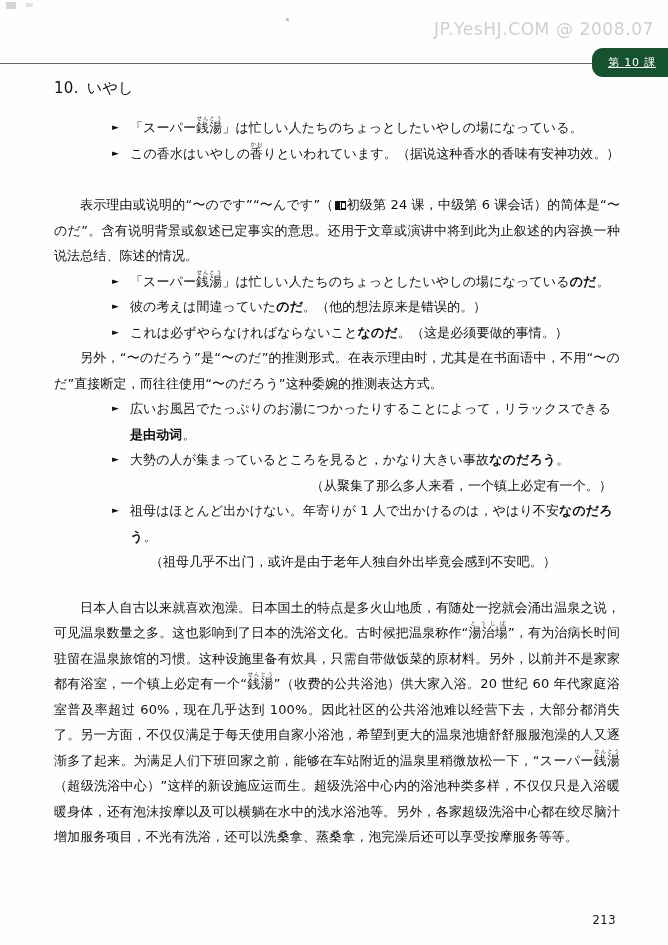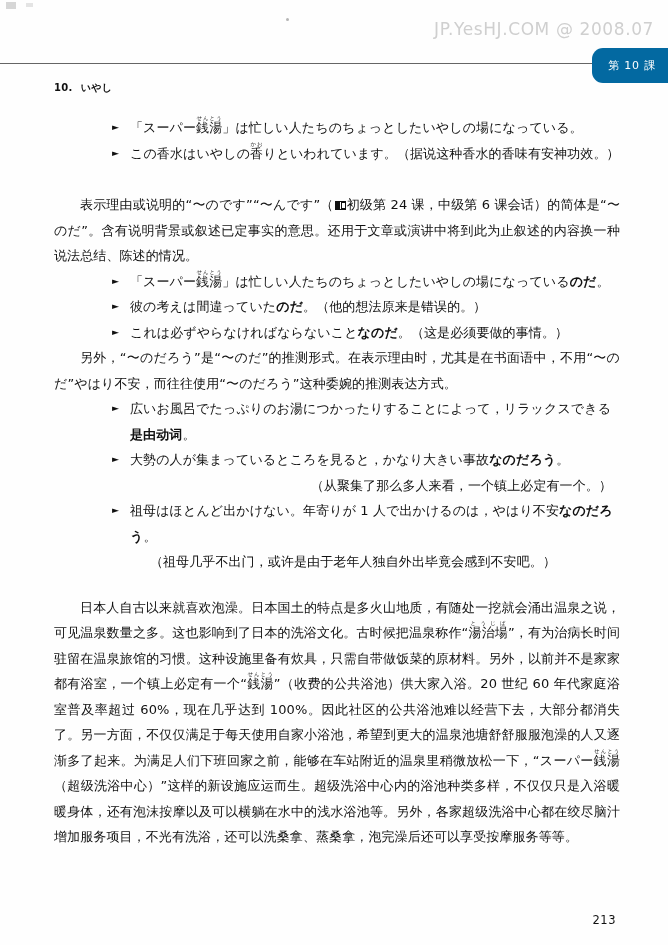--- a/index.html
+++ b/index.html
@@ -66,45 +66,46 @@
     right: 0;
     top: 63px;
     height: 1px;
     background: #4a4a4a;
     opacity: .85;
   }
   .lesson-tab {
     position: absolute;
     right: 0;
     top: 48px;
-    height: 35px;
+    height: 29px;
     padding: 0 12px 0 16px;
-    background: #0369a1;
+    background: #14532d;
     border-top-left-radius: 11px;
     border-bottom-left-radius: 11px;
     display: flex;
     align-items: center;
     justify-content: center;
     color: #ffffff;
     font-size: 11px;
     letter-spacing: .8px;
     white-space: nowrap;
+    text-decoration: underline;
   }
 
   
   .content {
     position: absolute;
     left: 54px;
     top: 78px;
     width: 566px;
   }
 
   .sec-title {
-    font-size: 10px;
-    font-weight: bold;
+    font-size: 15px;
+    font-weight: normal;
     line-height: 20px;
     margin: 0 0 5px 0;
     letter-spacing: .3px;
     white-space: nowrap;
   }
   .sec-title .num { margin-right: 8px; }
 
   p.para {
     margin: 0;
     font-size: 13px;
@@ -243,21 +244,21 @@
           <span class="bullet">►</span><span>「スーパー</span><ruby><span>銭湯</span><rt>せんとう</rt></ruby><span>」は忙しい人たちのちょっとしたいやしの場になっている</span><b>のだ</b><span>。</span>
         </li>
         <li>
           <span class="bullet">►</span><span>彼の考えは間違っていた</span><b>のだ</b><span>。</span><span>（他的想法原来是错误的。）</span>
         </li>
         <li>
           <span class="bullet">►</span><span>これは必ずやらなければならないこと</span><b>なのだ</b><span>。</span><span>（这是必须要做的事情。）</span>
         </li>
       </ul>
 
-      <p class="para indent">另外，“〜のだろう”是“〜のだ”的推测形式。在表示理由时，尤其是在书面语中，不用“〜のだ”やはり不安，而往往使用“〜のだろう”这种委婉的推测表达方式。</p>
+      <p class="para indent">另外，“〜のだろう”是“〜のだ”的推测形式。在表示理由时，尤其是在书面语中，不用“〜のだ”直接断定，而往往使用“〜のだろう”这种委婉的推测表达方式。</p>
 
       <ul class="examples ind2">
         <li>
           <span class="bullet">►</span><span>広いお風呂でたっぷりのお湯につかったりすることによって，リラックスできる</span><br><b>是由动词</b><span>。</span>
         </li>
         <li>
           <span class="bullet">►</span><span>大勢の人が集まっているところを見ると，かなり大きい事故</span><b>なのだろう</b><span>。</span>
           <span class="trans-right">（从聚集了那么多人来看，一个镇上必定有一个。）</span>
         </li>
         <li>

